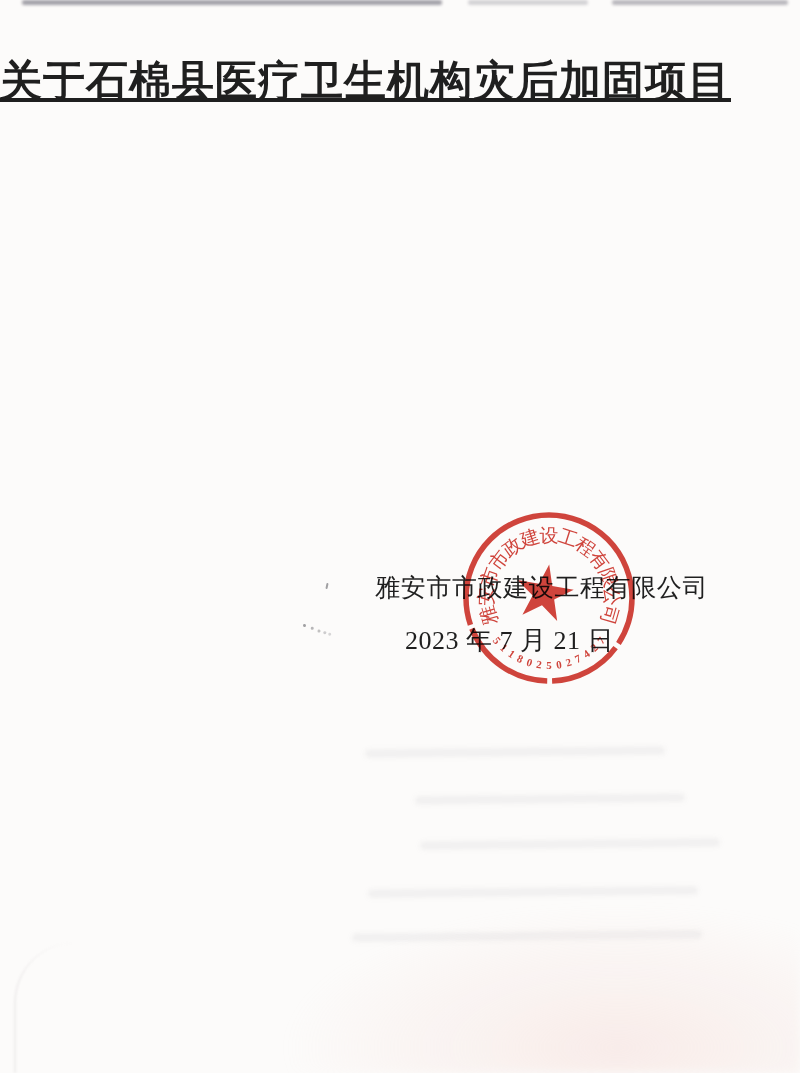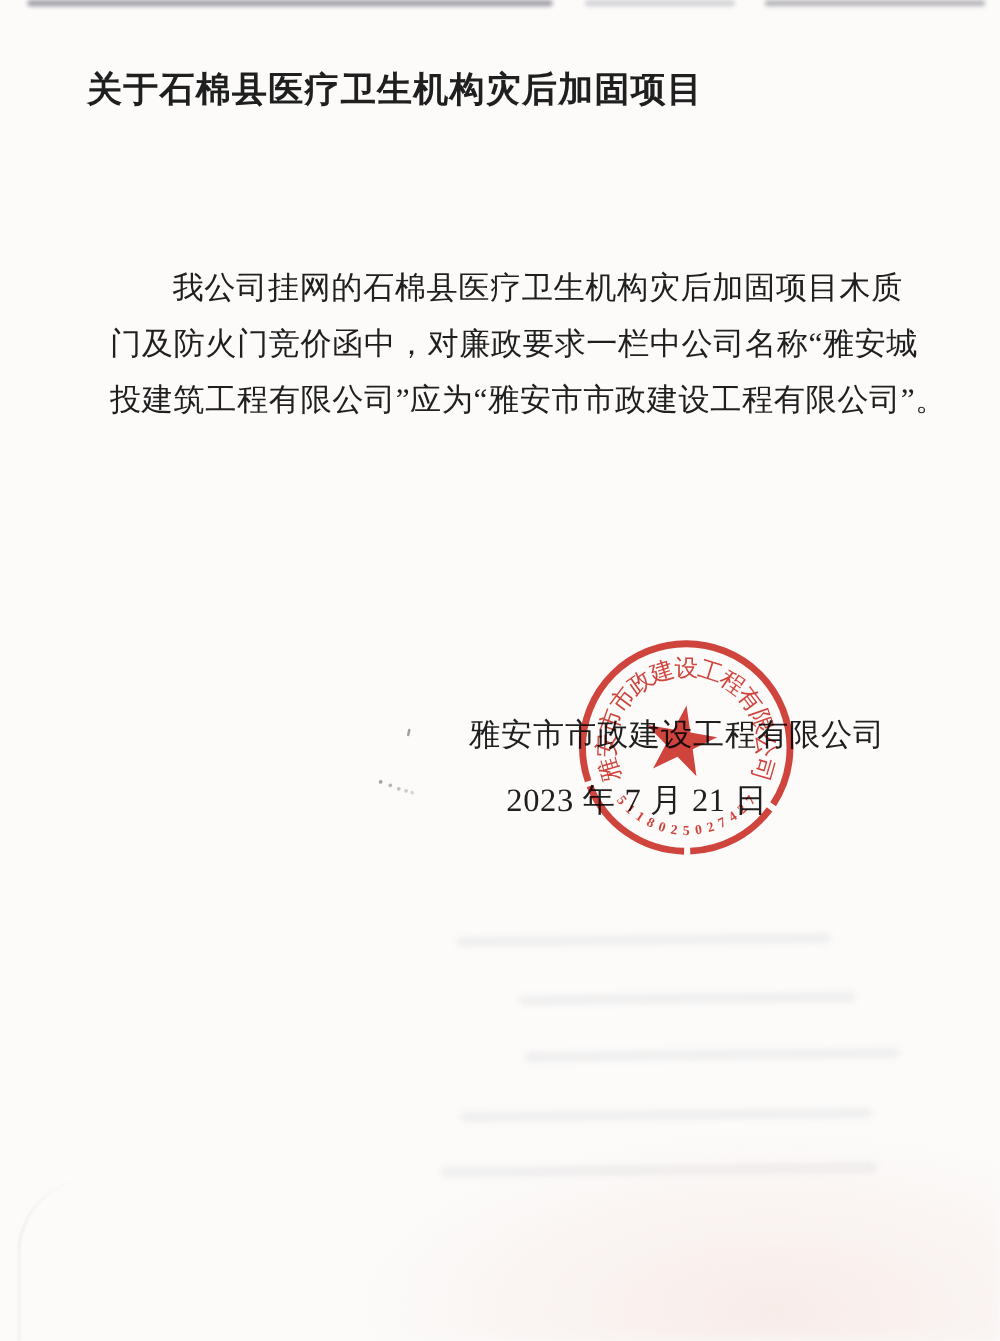--- a/index.html
+++ b/index.html
@@ -24,23 +24,24 @@
     filter:blur(1.6px);
     border-radius:2px;
   }
   .top-band .seg1{left:22px;width:420px;}
   .top-band .seg2{left:468px;width:120px;opacity:.45;}
   .top-band .seg3{left:612px;width:176px;opacity:.75;}
 
   .title{
     position:absolute;left:0;width:632px;
     margin:0;text-align:center;
-    font-size:28px;font-weight:bold;
+    font-size:42px;font-weight:bold;
     line-height:1.2;letter-spacing:1px;
     white-space:nowrap;
+    text-decoration:underline;
   }
   .title-1{top:56px;}
   .title-2{top:122px;}
 
   .body-text{
     position:absolute;top:208px;left:88px;width:660px;
     font-size:25px;line-height:45px;
   }
   .body-text p{margin:0;white-space:nowrap;letter-spacing:0.4px;}
   .body-text p.indent{text-indent:2em;}
@@ -117,25 +118,20 @@
 <div class="page">
 
   <div class="top-band">
     <span class="seg1"></span>
     <span class="seg2"></span>
     <span class="seg3"></span>
   </div>
 
   <h1 class="title title-1">关于石棉县医疗卫生机构灾后加固项目</h1>
 
-  <div class="body-text">
-    <p class="indent">我公司挂网的石棉县医疗卫生机构灾后加固项目木质</p>
-    <p>门及防火门竞价函中，对廉政要求一栏中公司名称“雅安城</p>
-    <p>投建筑工程有限公司”应为“雅安市市政建设工程有限公司”。</p>
-  </div>
 
   <div class="sig-company">雅安市市政建设工程有限公司</div>
   <div class="sig-date">2023 年 7 月 21 日</div>
 
   <svg class="stamp" viewBox="-110 -110 220 220" xmlns="http://www.w3.org/2000/svg">
     <circle class="ring" cx="0" cy="0" r="83"></circle>
     <g transform="translate(-5,-4) rotate(10)">
       <polygon class="star" points="0,-30 -6.76,-9.3 -28.53,-9.27 -10.94,3.55 -17.63,24.27 0,11.5 17.63,24.27 10.94,3.55 28.53,-9.27 6.76,-9.3"></polygon>
     </g>
     <g id="stamp-arc">

